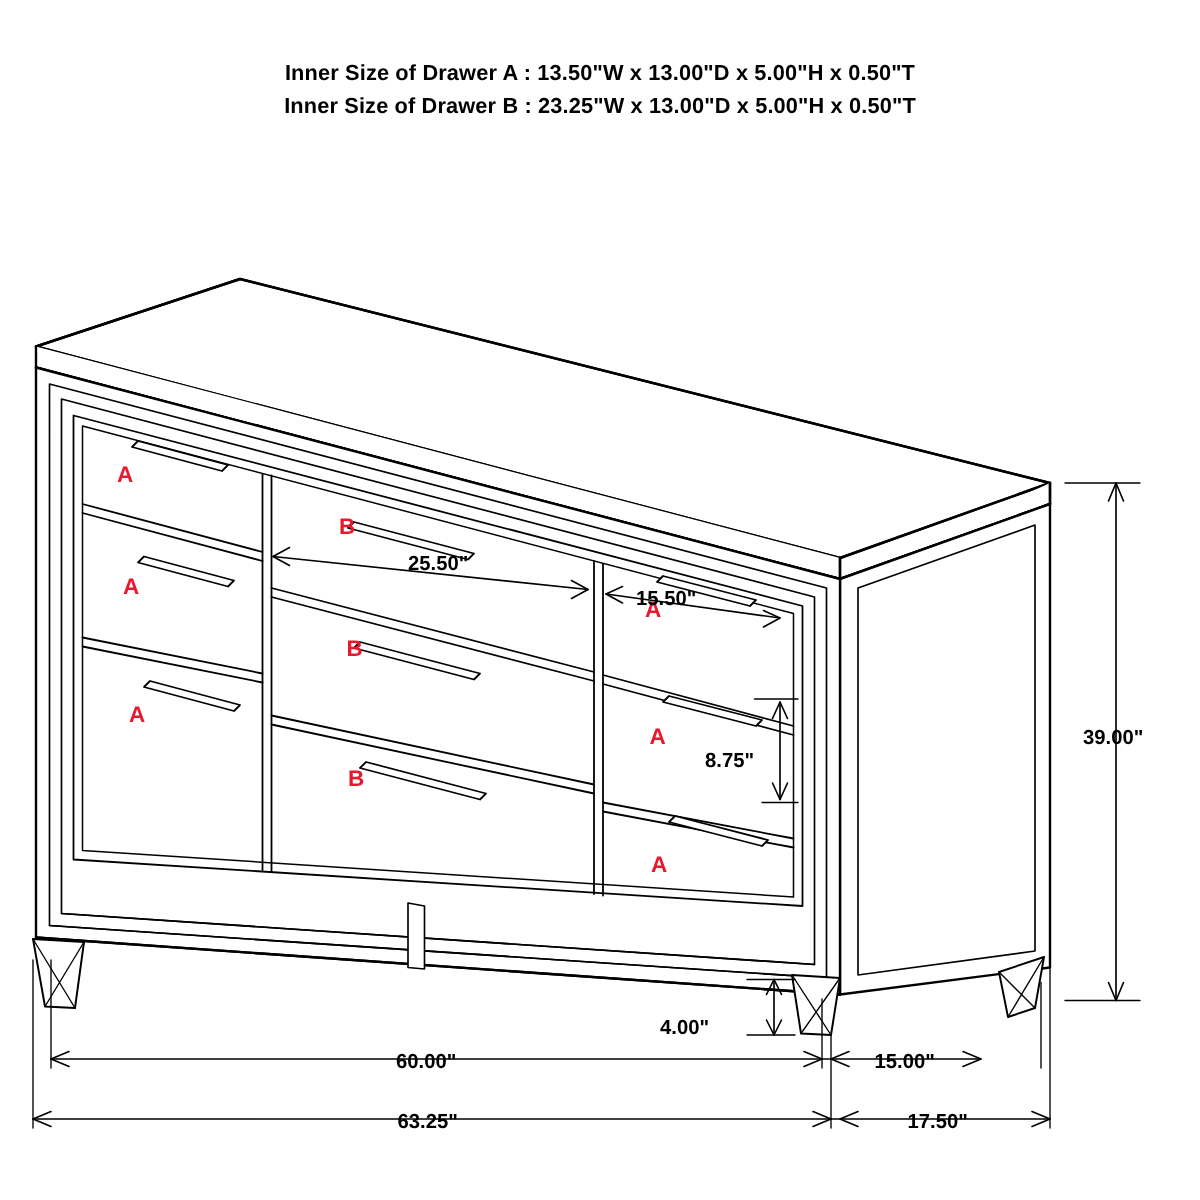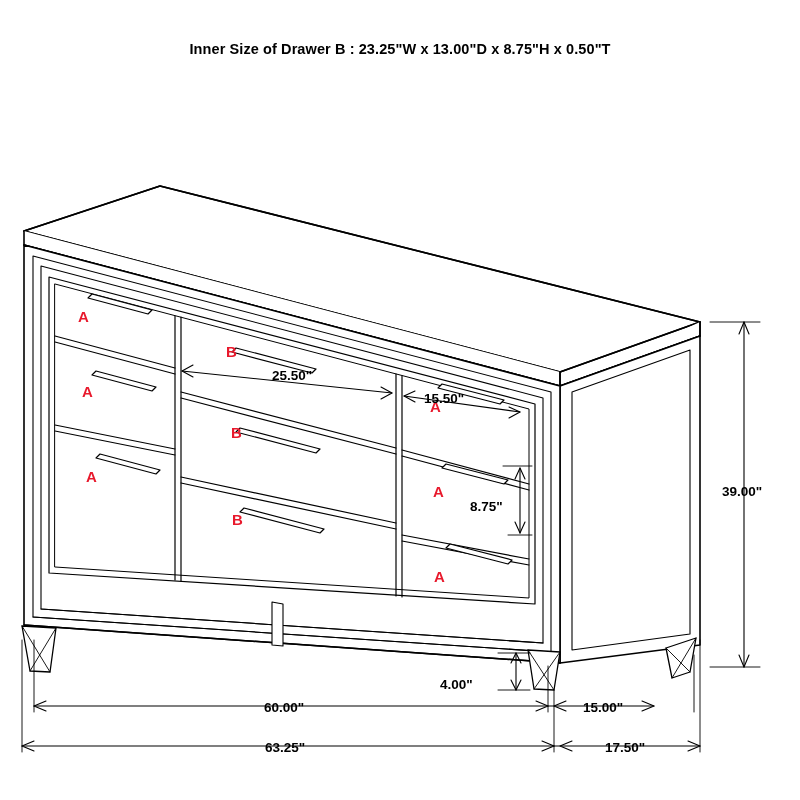--- a/index.html
+++ b/index.html
@@ -55,21 +55,22 @@
     color: #000000;
     font-size: 13.5px;
   }
 </style>
 </head>
 <body>
 
 <div id="stage">
 
   <div class="header">
-    <div class="line">Inner Size of Drawer B : 23.25"W x 13.00"D x 8.75"H x 0.50"T</div>
+    <div class="line">Inner Size of Drawer A : 13.50"W x 13.00"D x 5.00"H x 0.50"T</div>
+    <div class="line">Inner Size of Drawer B : 23.25"W x 13.00"D x 5.00"H x 0.50"T</div>
   </div>
 
   <svg class="diagram" viewBox="0 0 800 800">
     <g fill="none" stroke="#000000" stroke-width="1.6" stroke-linejoin="round" stroke-linecap="round">
 
       <g>
         <path d="M24,231 L160,186 L700,322 L560,372 Z" fill="#ffffff"></path>
         <path d="M24,231 L160,186 L700,322 L560,372 Z" fill="none"></path>
 
         <path d="M24,231 L24,245 L560,386 L560,372" fill="#ffffff"></path>

